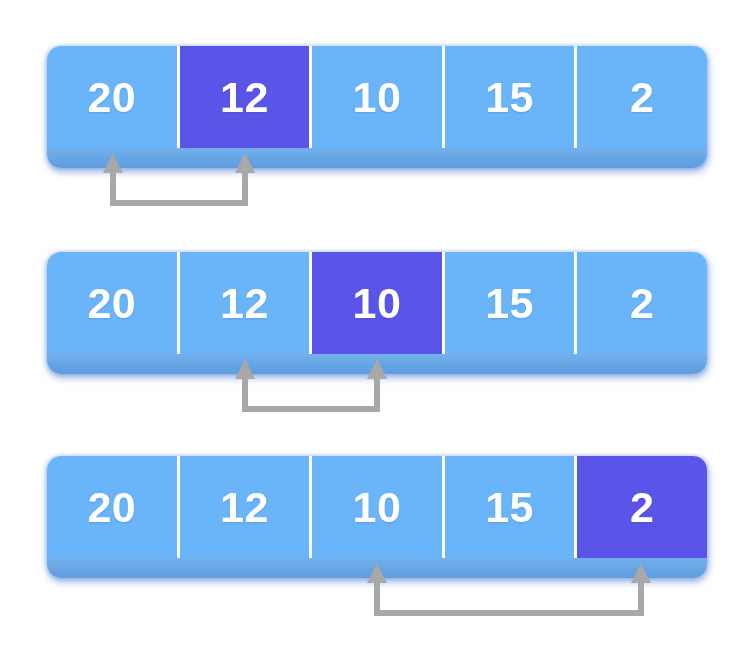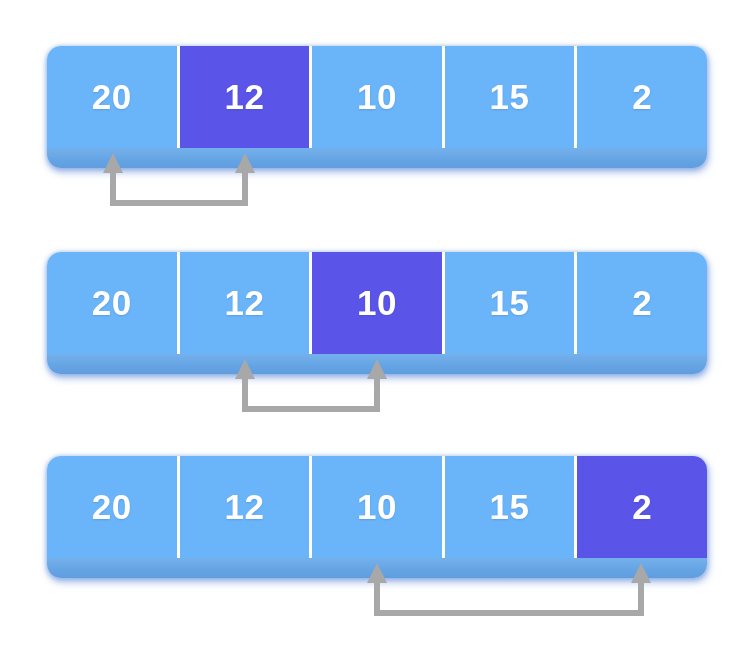--- a/index.html
+++ b/index.html
@@ -39,21 +39,21 @@
     background: var(--cell-blue, #6ab5fa);
   }
   .cell:not(:last-child) {
     border-right: 3px solid var(--separator-white, #ffffff);
   }
   .cell.highlight {
     background: var(--highlight-purple, #5a55e8);
   }
   .val {
     color: var(--text-white, #ffffff);
-    font-size: 35px;
+    font-size: 43px;
     font-weight: 700;
     letter-spacing: 0.5px;
     text-shadow: 0 1px 2px rgba(40, 60, 120, 0.2);
   }
   .strip {
     height: 20px;
     background: linear-gradient(180deg, #74b0ec 0%, var(--strip-blue, #66a5e4) 55%, #5f9ddf 100%);
   }
   .arrow-svg {
     position: absolute;

